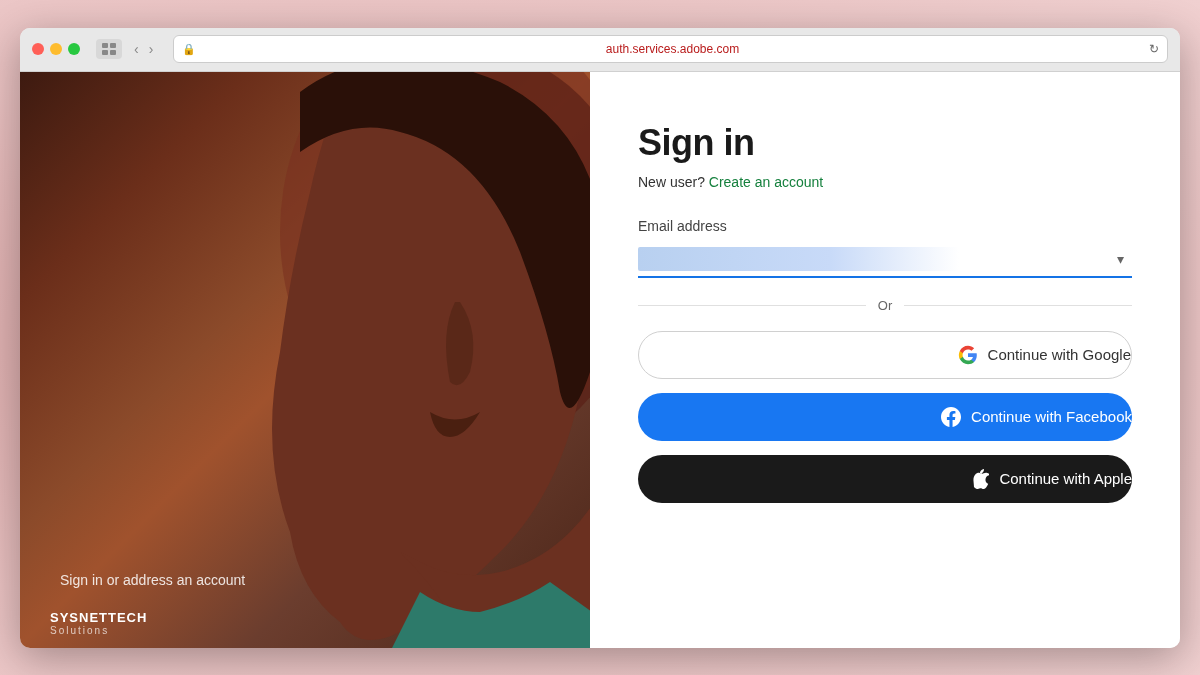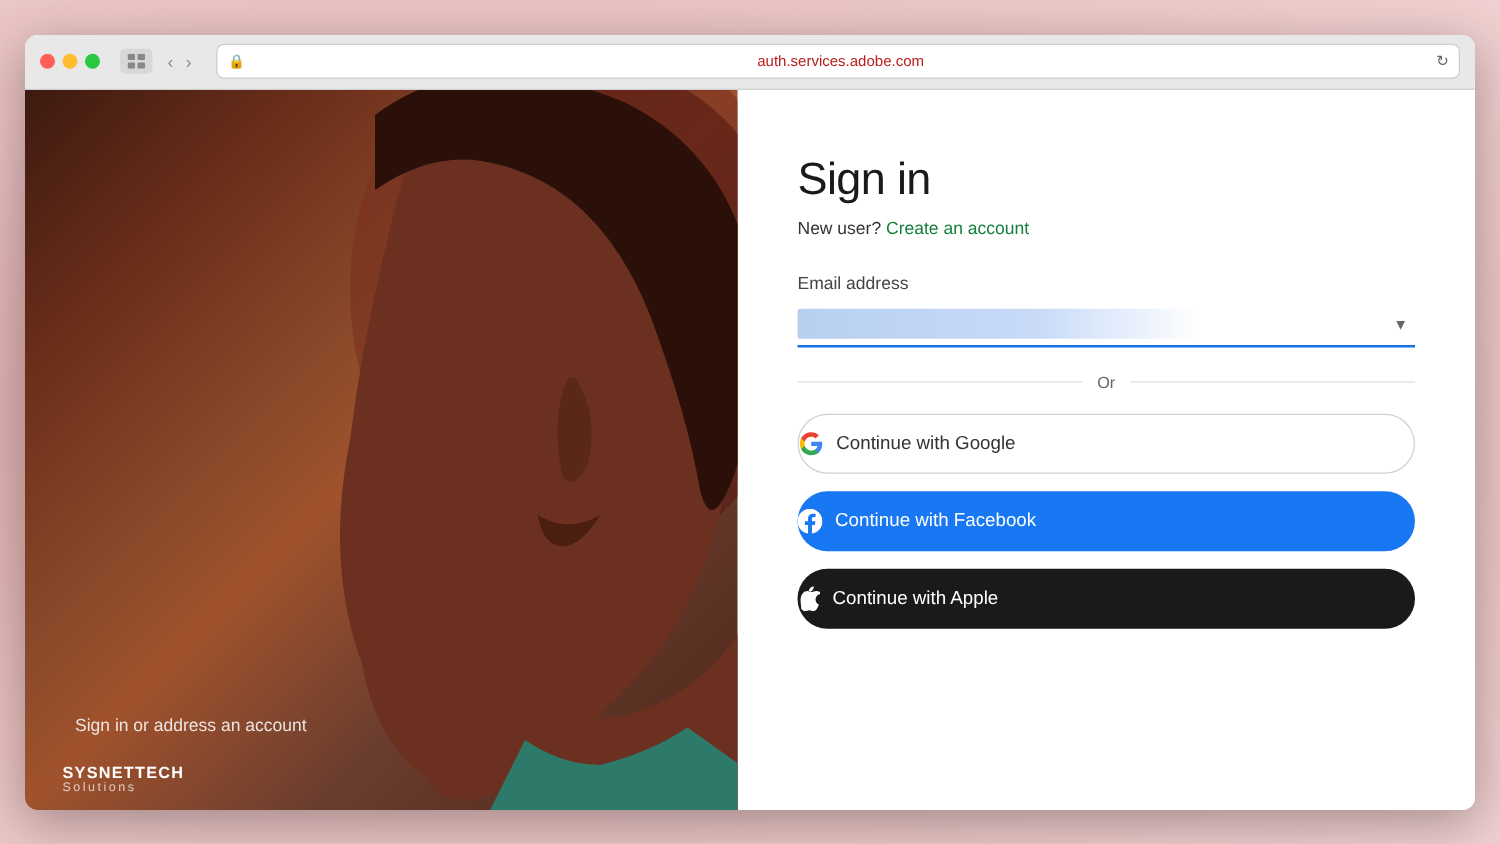--- a/index.html
+++ b/index.html
@@ -194,21 +194,21 @@
       flex: 1;
       background: white;
       padding: 50px 48px 40px;
       overflow-y: auto;
       display: flex;
       flex-direction: column;
     }
 
     .sign-in-title {
       font-size: 36px;
-      font-weight: 400;
+      font-weight: 700;
       color: #1a1a1a;
       margin-bottom: 10px;
       letter-spacing: -0.5px;
     }
 
     .new-user-text {
       font-size: 14px;
       color: #333;
       margin-bottom: 28px;
     }
@@ -303,21 +303,21 @@
       font-size: 13px;
       color: #666;
     }
 
     .social-btn {
       width: 100%;
       height: 48px;
       border-radius: 30px;
       display: flex;
       align-items: center;
-      justify-content: flex-start;
+      justify-content: flex-end;
       gap: 10px;
       font-size: 15px;
       font-weight: 500;
       cursor: pointer;
       margin-bottom: 14px;
     }
 
     .google-btn {
       background: white;
       border: 1px solid #d0d0d0;

